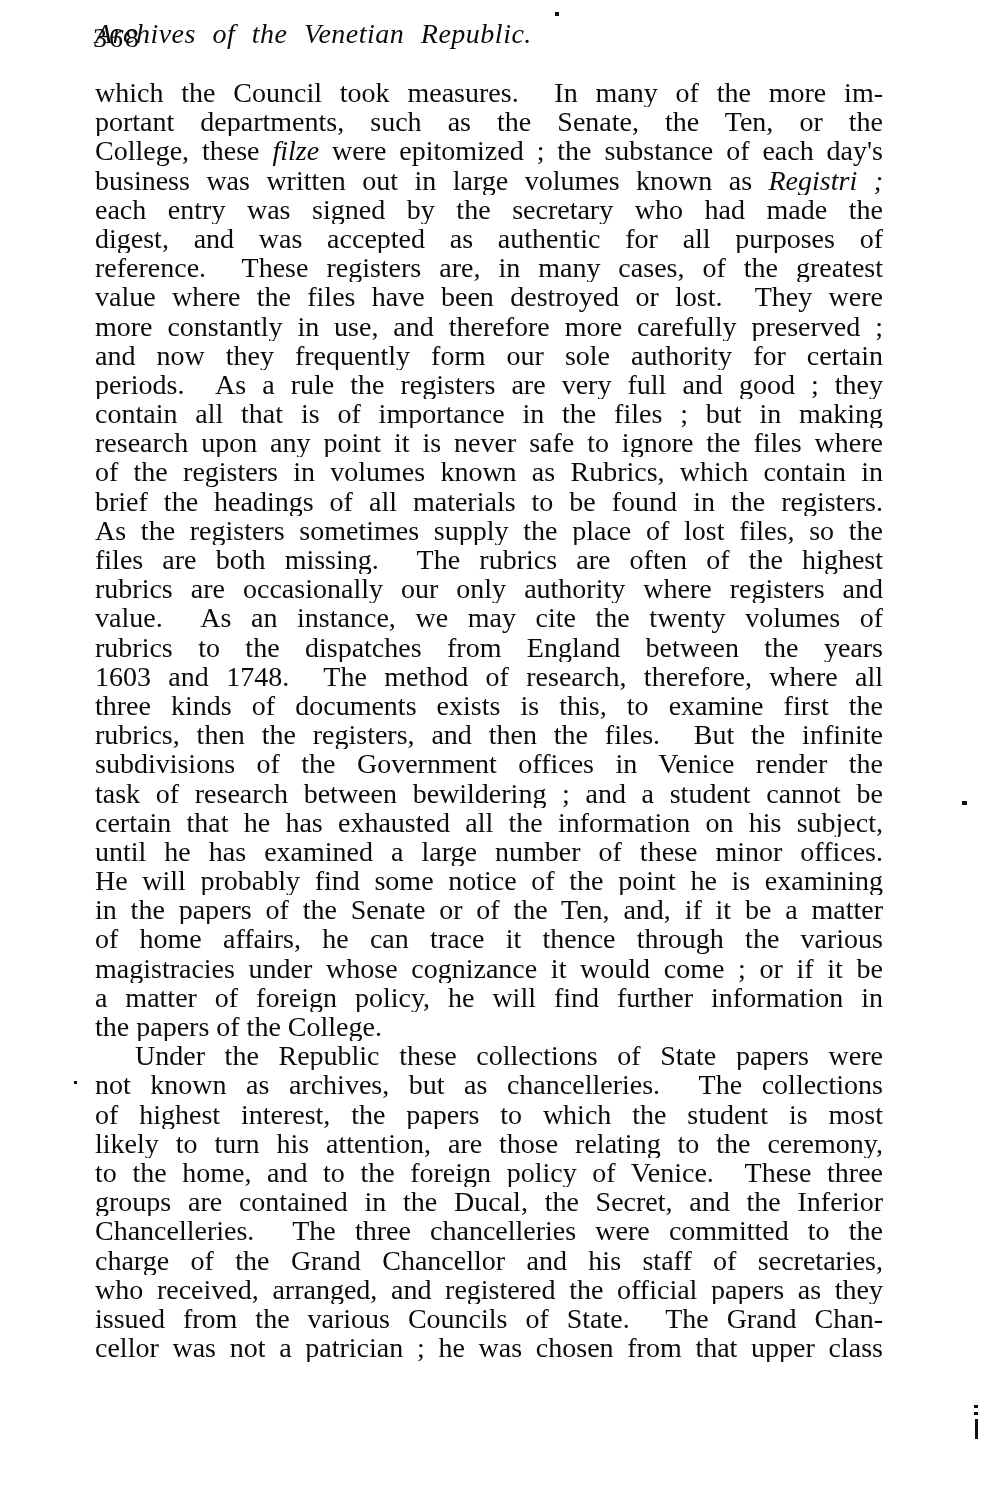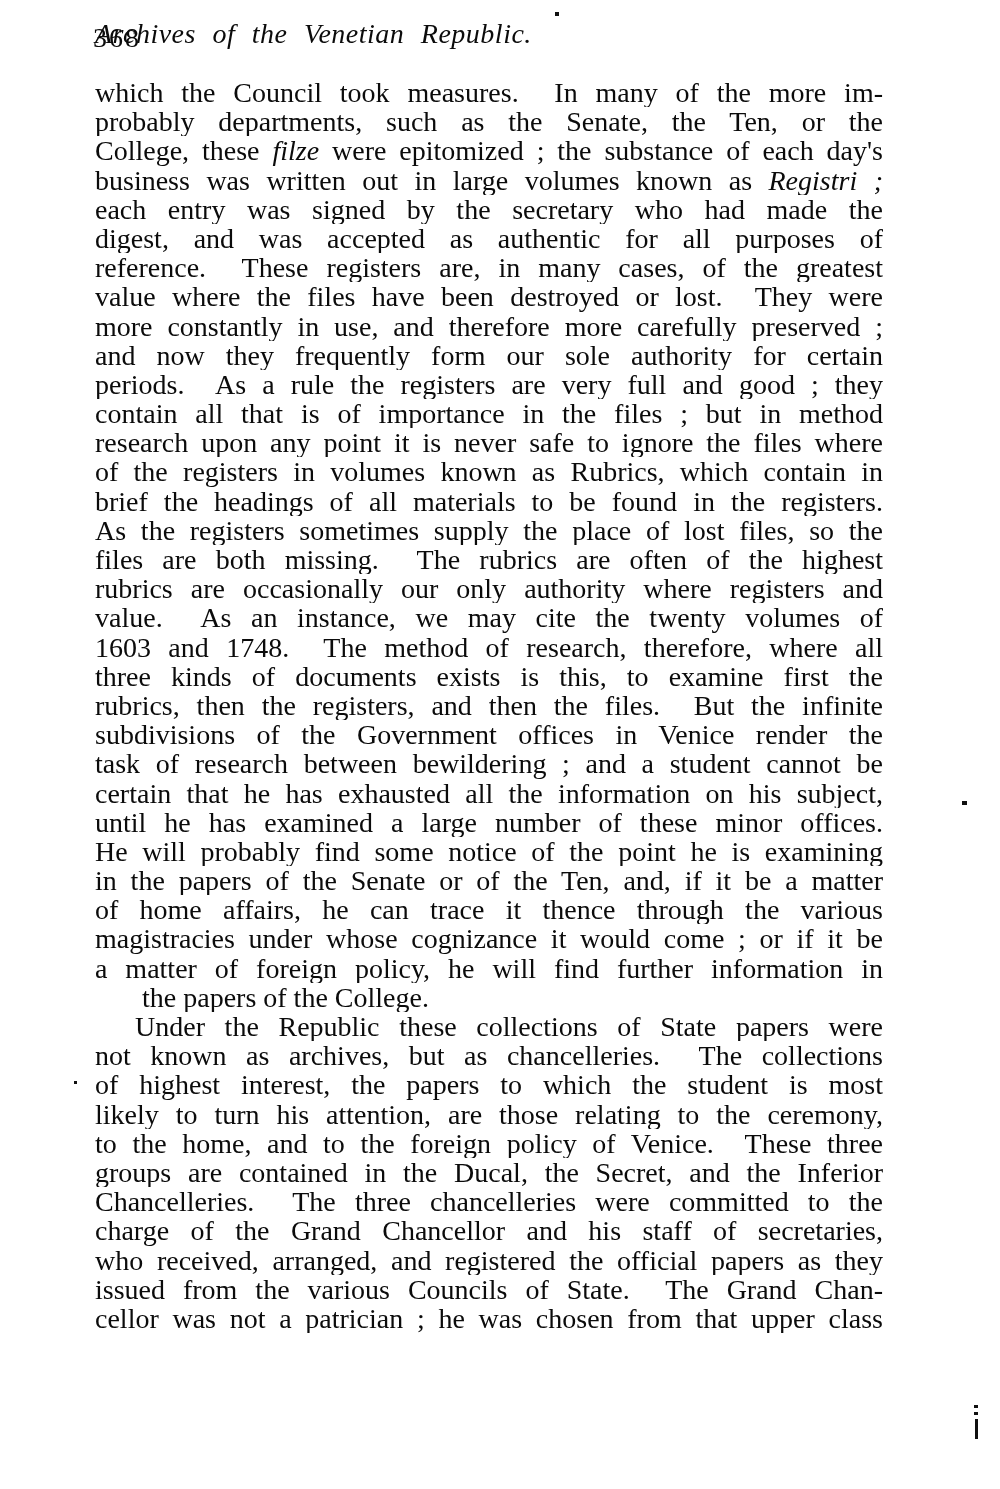--- a/index.html
+++ b/index.html
@@ -46,21 +46,20 @@
     line-height: 29.2px;
     height: 29.2px;
     text-align: justify;
     text-align-last: justify;
     -moz-text-align-last: justify;
     white-space: pre-wrap;
     overflow: hidden;
   }
   .line.end {
     text-align-last: left;
-    margin-left: 47px;
     -moz-text-align-last: left;
   }
   .line.indent {
     padding-left: 40px;
     box-sizing: border-box;
   }
   .artifact {
     position: absolute;
     background: #101010;
   }
@@ -75,38 +74,39 @@
 <body>
 
 <div class="page">
 
   <div class="page-number">368</div>
 
   <div class="running-title">Archives of the Venetian Republic.</div>
 
   <div class="body-text">
       <div class="line"><span>which the Council took measures.  In many of the more im-</span></div>
-      <div class="line"><span>probably departments, such as the Senate, the Ten, or the</span></div>
+      <div class="line"><span>portant departments, such as the Senate, the Ten, or the</span></div>
       <div class="line"><span>College, these </span><i>filze</i><span> were epitomized ; the substance of each day's</span></div>
       <div class="line"><span>business was written out in large volumes known as </span><i>Registri ;</i></div>
       <div class="line"><span>each entry was signed by the secretary who had made the</span></div>
       <div class="line"><span>digest, and was accepted as authentic for all purposes of</span></div>
       <div class="line"><span>reference.  These registers are, in many cases, of the greatest</span></div>
       <div class="line"><span>value where the files have been destroyed or lost.  They were</span></div>
       <div class="line"><span>more constantly in use, and therefore more carefully preserved ;</span></div>
       <div class="line"><span>and now they frequently form our sole authority for certain</span></div>
       <div class="line"><span>periods.  As a rule the registers are very full and good ; they</span></div>
-      <div class="line"><span>contain all that is of importance in the files ; but in method</span></div>
+      <div class="line"><span>contain all that is of importance in the files ; but in making</span></div>
       <div class="line"><span>research upon any point it is never safe to ignore the files where</span></div>
       <div class="line"><span>of the registers in volumes known as Rubrics, which contain in</span></div>
       <div class="line"><span>brief the headings of all materials to be found in the registers.</span></div>
       <div class="line"><span>As the registers sometimes supply the place of lost files, so the</span></div>
       <div class="line"><span>files are both missing.  The rubrics are often of the highest</span></div>
       <div class="line"><span>rubrics are occasionally our only authority where registers and</span></div>
       <div class="line"><span>value.  As an instance, we may cite the twenty volumes of</span></div>
+      <div class="line"><span>rubrics to the dispatches from England between the years</span></div>
       <div class="line"><span>1603 and 1748.  The method of research, therefore, where all</span></div>
       <div class="line"><span>three kinds of documents exists is this, to examine first the</span></div>
       <div class="line"><span>rubrics, then the registers, and then the files.  But the infinite</span></div>
       <div class="line"><span>subdivisions of the Government offices in Venice render the</span></div>
       <div class="line"><span>task of research between bewildering ; and a student cannot be</span></div>
       <div class="line"><span>certain that he has exhausted all the information on his subject,</span></div>
       <div class="line"><span>until he has examined a large number of these minor offices.</span></div>
       <div class="line"><span>He will probably find some notice of the point he is examining</span></div>
       <div class="line"><span>in the papers of the Senate or of the Ten, and, if it be a matter</span></div>
       <div class="line"><span>of home affairs, he can trace it thence through the various</span></div>

